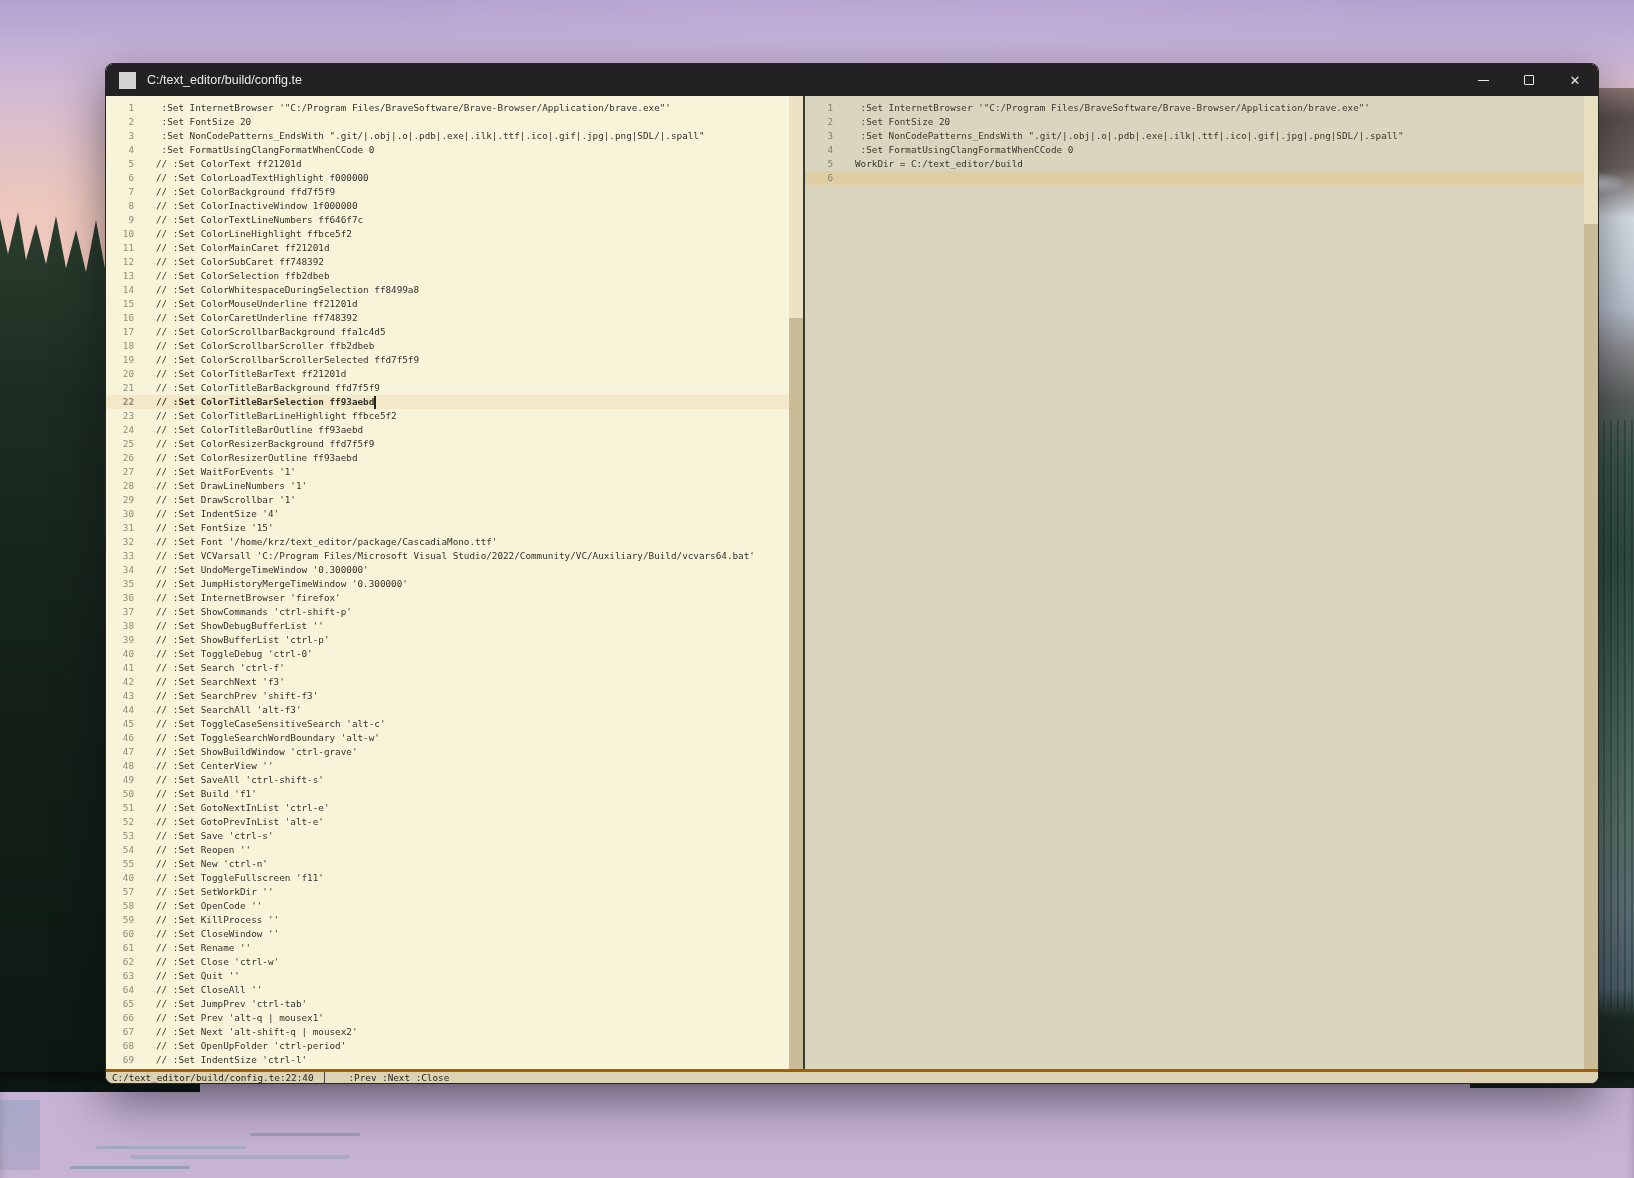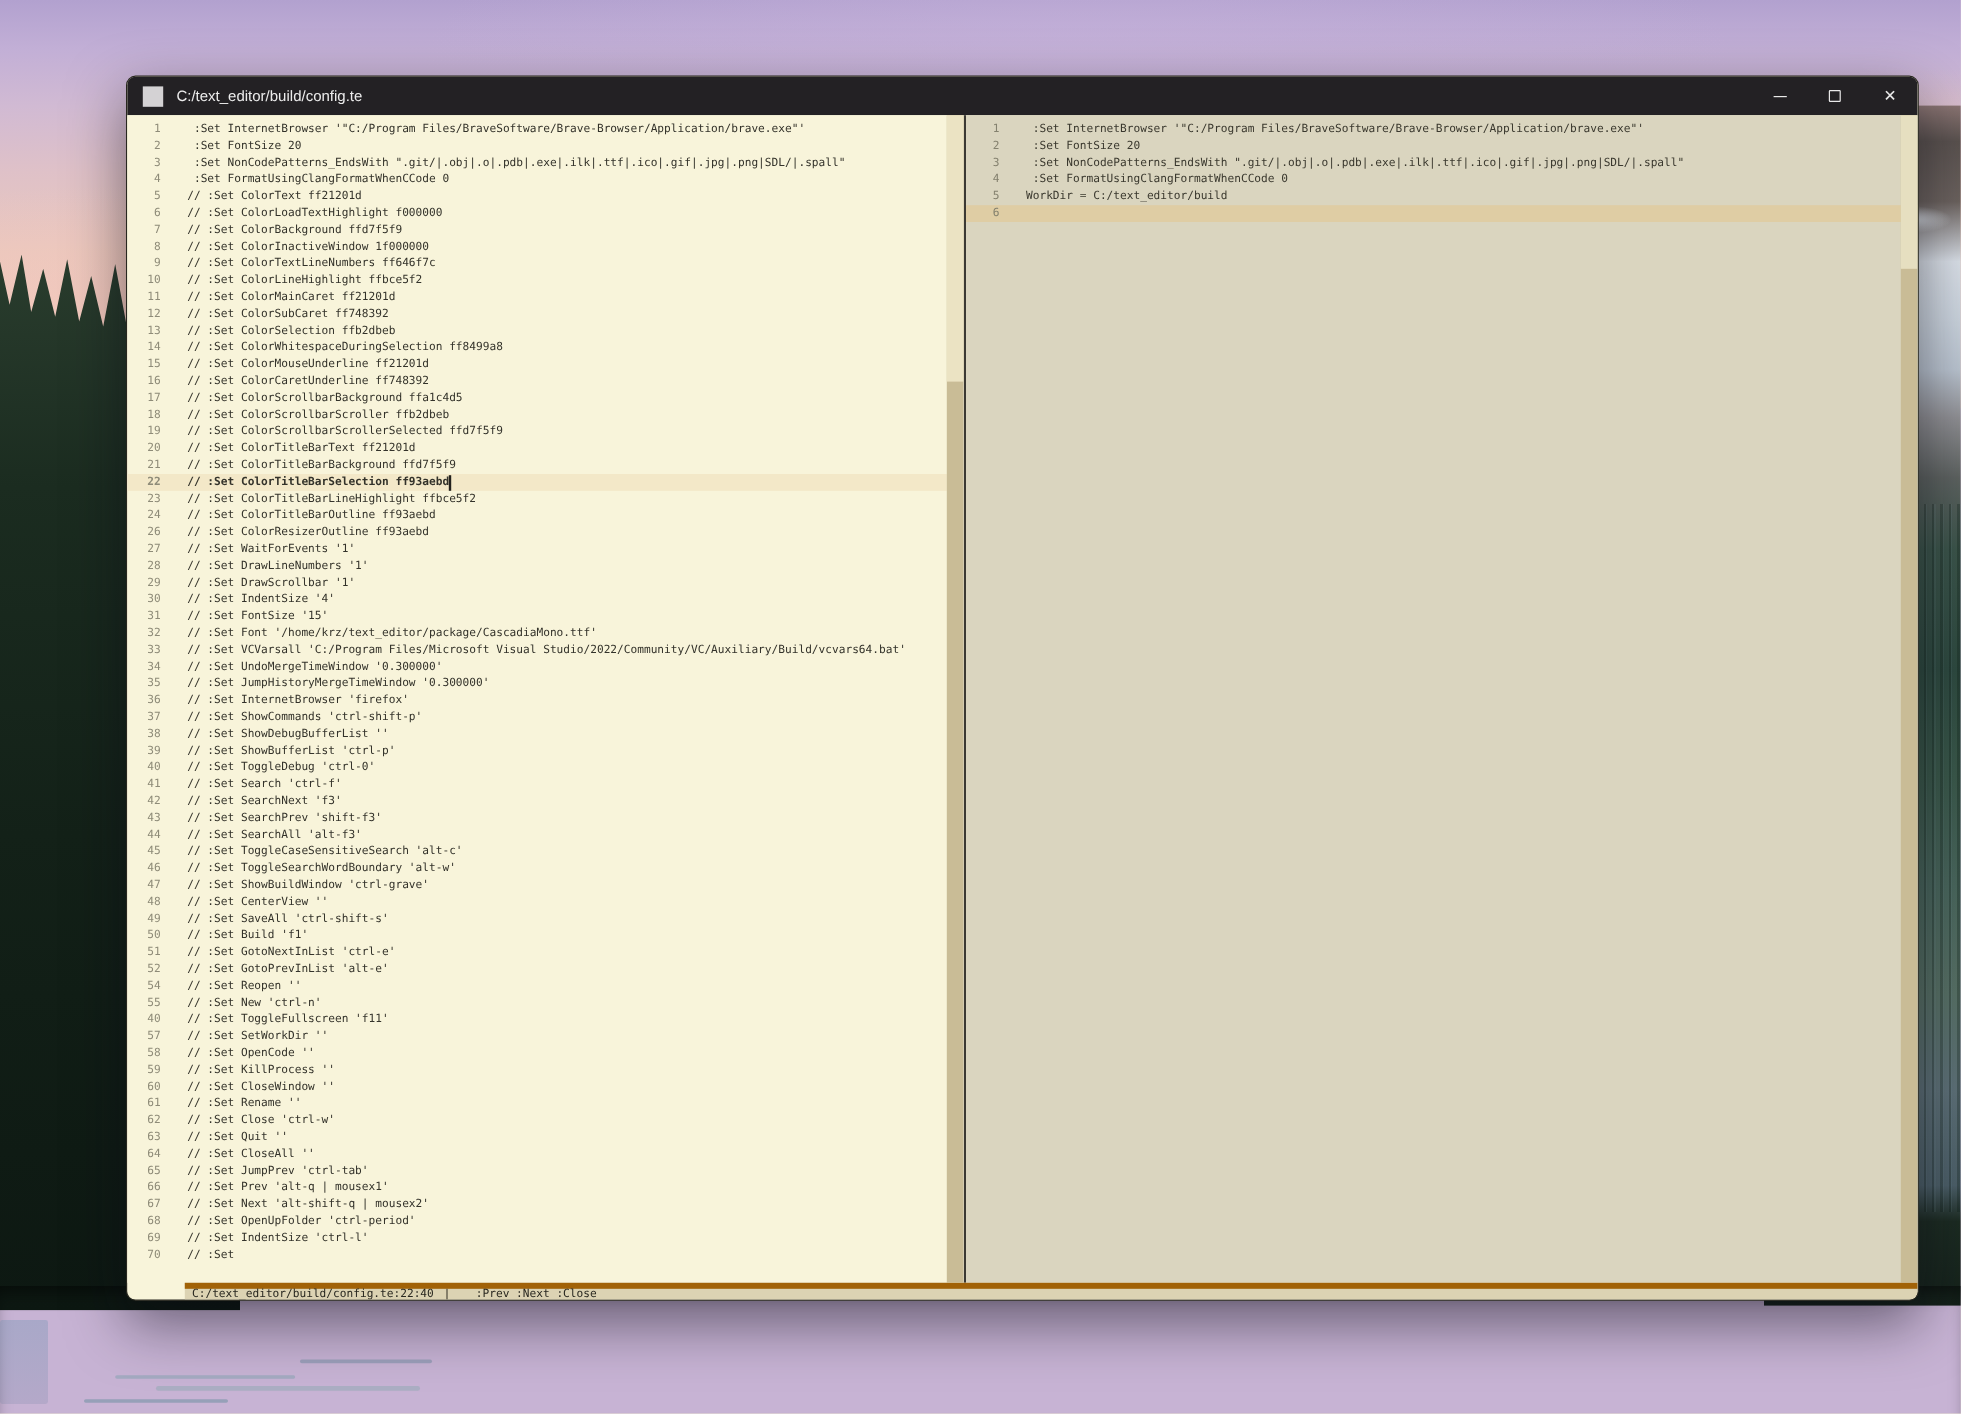--- a/index.html
+++ b/index.html
@@ -82,22 +82,22 @@
   .pane-right .row.hl { background:#dfcda4; }
   .pane-right .row.hl { margin-right:-14px; }
   .caret { width:2px; height:13px; background:#22211d; margin-top:0.5px; }
 
   .scrollbar { position:absolute; top:0; right:0; bottom:0; width:14px; background:#c9bc96; }
   .thumb { position:absolute; left:0; width:100%; background:#ebe3c3; }
   .pane-left  .thumb { top:0; height:222px; }
   .pane-right .thumb { top:0; height:128px; background:#e6dfc0; }
 
   .statusbar { position:absolute; left:0; right:0; bottom:0; height:14px; background:#dcd3b3;
-    border-top:5px solid #a16207; display:flex; align-items:center;
-    font-size:9.3px; color:#28271f; white-space:pre;margin-left:48px; }
+    border-top:3px solid #a16207; display:flex; align-items:center;
+    font-size:9.3px; color:#28271f; white-space:pre; }
   .status-loc { padding:0 10px 0 6px; }
   .status-div { width:1px; height:100%; background:#4d483a; flex:none; }
   .status-cmds { padding-left:24px; }
 </style>
 </head>
 <body>
 
 <div class="bg">
   <div class="bg-sky"></div>
   <div class="bg-mountain"></div>
@@ -150,20 +150,21 @@
           <div class="row"><span class="num">15</span><span class="txt">// :Set ColorMouseUnderline ff21201d</span></div>
           <div class="row"><span class="num">16</span><span class="txt">// :Set ColorCaretUnderline ff748392</span></div>
           <div class="row"><span class="num">17</span><span class="txt">// :Set ColorScrollbarBackground ffa1c4d5</span></div>
           <div class="row"><span class="num">18</span><span class="txt">// :Set ColorScrollbarScroller ffb2dbeb</span></div>
           <div class="row"><span class="num">19</span><span class="txt">// :Set ColorScrollbarScrollerSelected ffd7f5f9</span></div>
           <div class="row"><span class="num">20</span><span class="txt">// :Set ColorTitleBarText ff21201d</span></div>
           <div class="row"><span class="num">21</span><span class="txt">// :Set ColorTitleBarBackground ffd7f5f9</span></div>
           <div class="row hl"><span class="num">22</span><span class="txt">// :Set ColorTitleBarSelection ff93aebd</span><span class="caret"></span></div>
           <div class="row"><span class="num">23</span><span class="txt">// :Set ColorTitleBarLineHighlight ffbce5f2</span></div>
           <div class="row"><span class="num">24</span><span class="txt">// :Set ColorTitleBarOutline ff93aebd</span></div>
+          <div class="row"><span class="num">25</span><span class="txt">// :Set ColorResizerBackground ffd7f5f9</span></div>
           <div class="row"><span class="num">26</span><span class="txt">// :Set ColorResizerOutline ff93aebd</span></div>
           <div class="row"><span class="num">27</span><span class="txt">// :Set WaitForEvents '1'</span></div>
           <div class="row"><span class="num">28</span><span class="txt">// :Set DrawLineNumbers '1'</span></div>
           <div class="row"><span class="num">29</span><span class="txt">// :Set DrawScrollbar '1'</span></div>
           <div class="row"><span class="num">30</span><span class="txt">// :Set IndentSize '4'</span></div>
           <div class="row"><span class="num">31</span><span class="txt">// :Set FontSize '15'</span></div>
           <div class="row"><span class="num">32</span><span class="txt">// :Set Font '/home/krz/text_editor/package/CascadiaMono.ttf'</span></div>
           <div class="row"><span class="num">33</span><span class="txt">// :Set VCVarsall 'C:/Program Files/Microsoft Visual Studio/2022/Community/VC/Auxiliary/Build/vcvars64.bat'</span></div>
           <div class="row"><span class="num">34</span><span class="txt">// :Set UndoMergeTimeWindow '0.300000'</span></div>
           <div class="row"><span class="num">35</span><span class="txt">// :Set JumpHistoryMergeTimeWindow '0.300000'</span></div>
@@ -177,20 +178,21 @@
           <div class="row"><span class="num">43</span><span class="txt">// :Set SearchPrev 'shift-f3'</span></div>
           <div class="row"><span class="num">44</span><span class="txt">// :Set SearchAll 'alt-f3'</span></div>
           <div class="row"><span class="num">45</span><span class="txt">// :Set ToggleCaseSensitiveSearch 'alt-c'</span></div>
           <div class="row"><span class="num">46</span><span class="txt">// :Set ToggleSearchWordBoundary 'alt-w'</span></div>
           <div class="row"><span class="num">47</span><span class="txt">// :Set ShowBuildWindow 'ctrl-grave'</span></div>
           <div class="row"><span class="num">48</span><span class="txt">// :Set CenterView ''</span></div>
           <div class="row"><span class="num">49</span><span class="txt">// :Set SaveAll 'ctrl-shift-s'</span></div>
           <div class="row"><span class="num">50</span><span class="txt">// :Set Build 'f1'</span></div>
           <div class="row"><span class="num">51</span><span class="txt">// :Set GotoNextInList 'ctrl-e'</span></div>
           <div class="row"><span class="num">52</span><span class="txt">// :Set GotoPrevInList 'alt-e'</span></div>
+          <div class="row"><span class="num">53</span><span class="txt">// :Set Save 'ctrl-s'</span></div>
           <div class="row"><span class="num">54</span><span class="txt">// :Set Reopen ''</span></div>
           <div class="row"><span class="num">55</span><span class="txt">// :Set New 'ctrl-n'</span></div>
           <div class="row"><span class="num">40</span><span class="txt">// :Set ToggleFullscreen 'f11'</span></div>
           <div class="row"><span class="num">57</span><span class="txt">// :Set SetWorkDir ''</span></div>
           <div class="row"><span class="num">58</span><span class="txt">// :Set OpenCode ''</span></div>
           <div class="row"><span class="num">59</span><span class="txt">// :Set KillProcess ''</span></div>
           <div class="row"><span class="num">60</span><span class="txt">// :Set CloseWindow ''</span></div>
           <div class="row"><span class="num">61</span><span class="txt">// :Set Rename ''</span></div>
           <div class="row"><span class="num">62</span><span class="txt">// :Set Close 'ctrl-w'</span></div>
           <div class="row"><span class="num">63</span><span class="txt">// :Set Quit ''</span></div>

